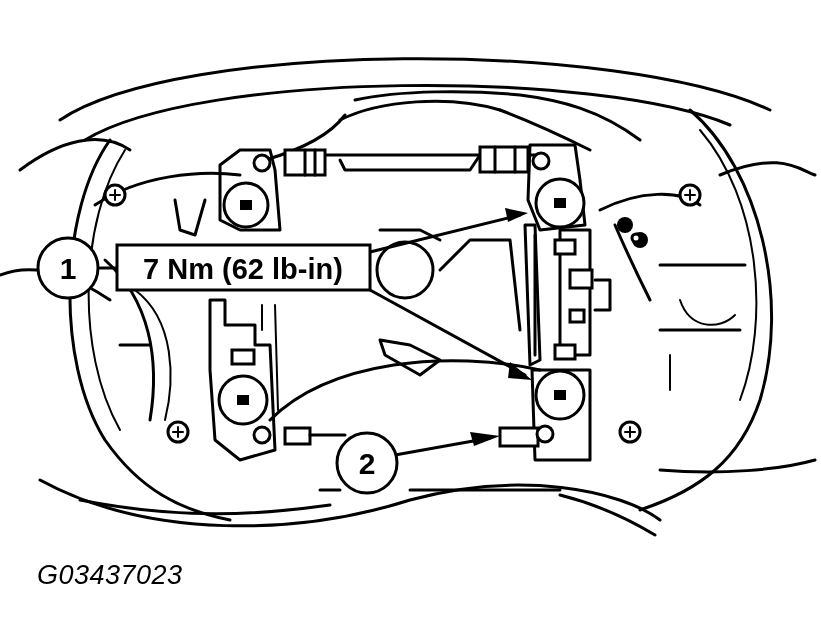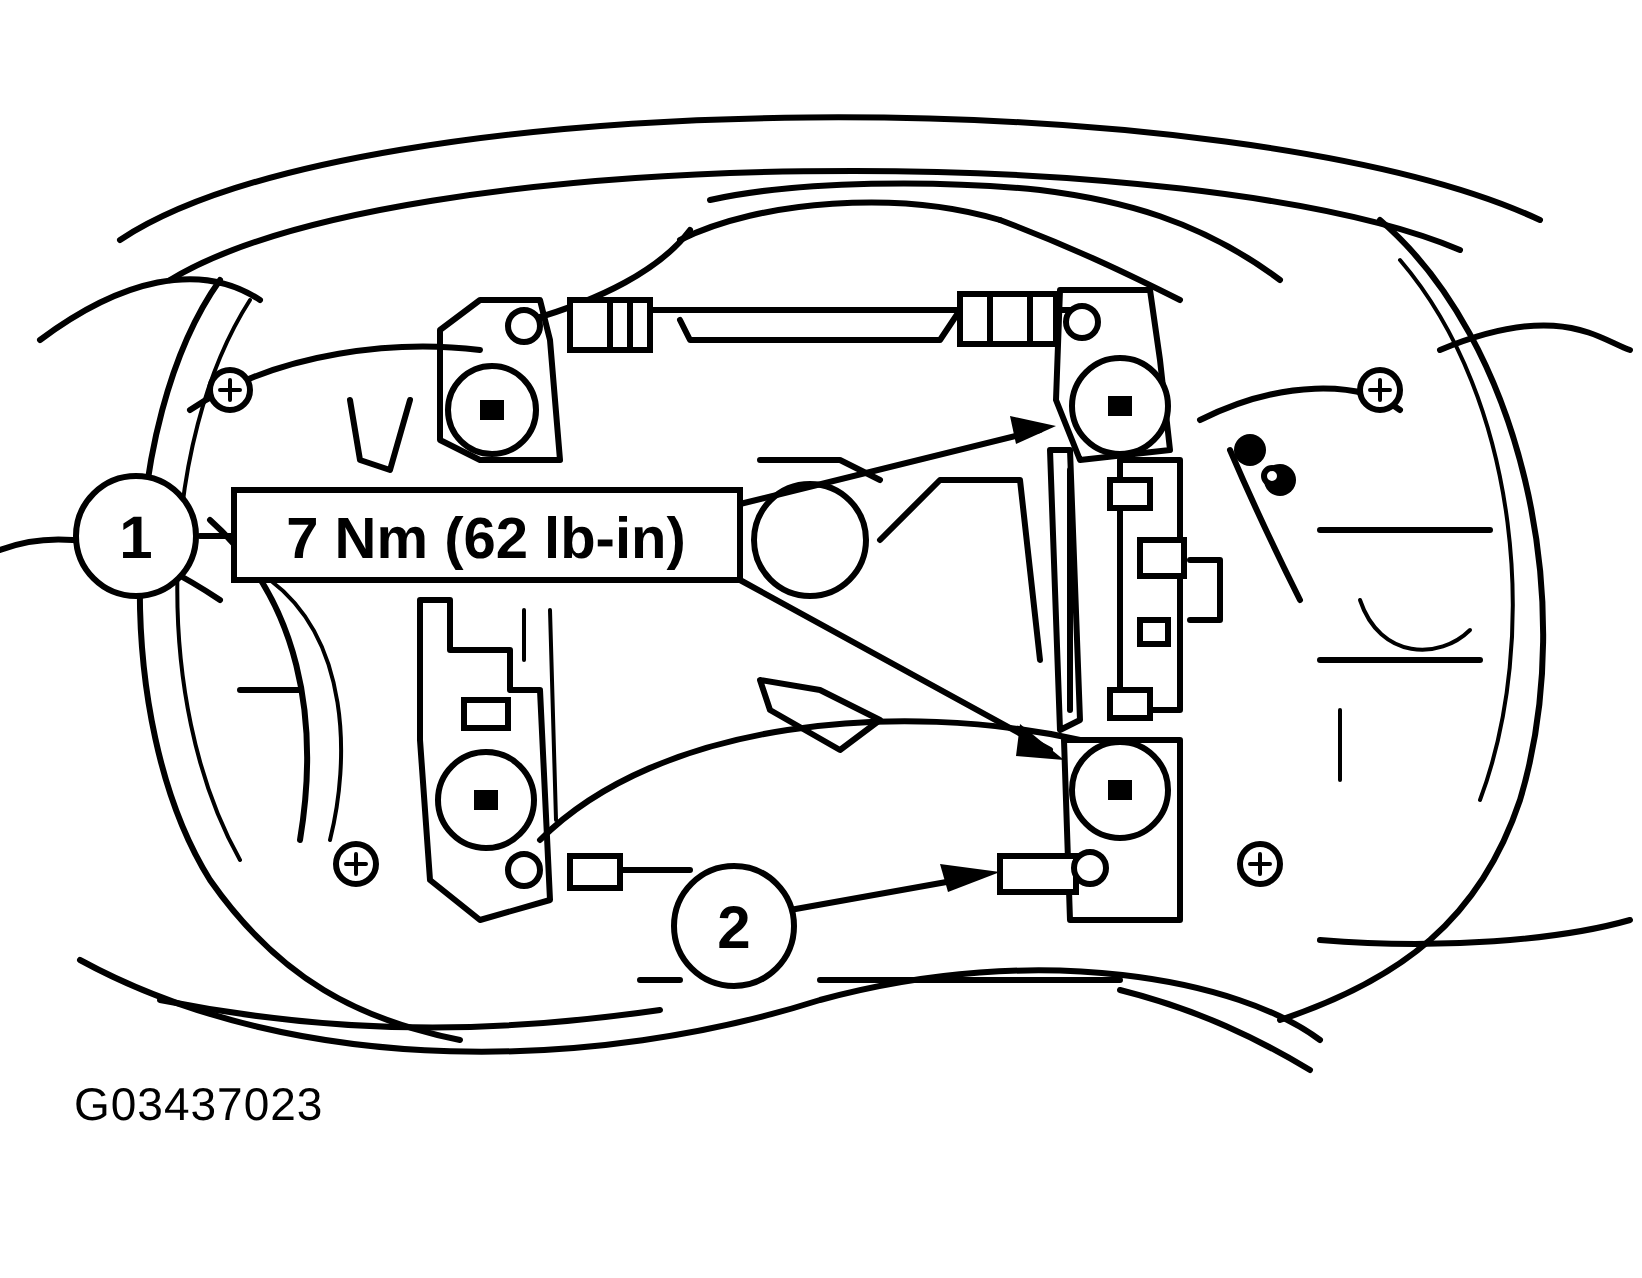--- a/index.html
+++ b/index.html
@@ -4,21 +4,21 @@
 <style>
   html, body { margin: 0; padding: 0; background: #ffffff; }
   body { width: 821px; height: 639px; position: relative; overflow: hidden; font-family: "Liberation Sans", sans-serif; }
   #diagram { position: absolute; left: 0; top: 0; width: 821px; height: 639px; }
   .stroke { fill: none; stroke: #000; stroke-width: 3; stroke-linejoin: round; stroke-linecap: round; }
   .thin { fill: none; stroke: #000; stroke-width: 2; stroke-linejoin: round; stroke-linecap: round; }
   .fillw { fill: #fff; stroke: #000; stroke-width: 3; }
   .fillb { fill: #000; stroke: none; }
   .callout-num { font-family: "Liberation Sans", sans-serif; font-weight: bold; font-size: 30px; fill: #000; }
   .torque-text { font-family: "Liberation Sans", sans-serif; font-weight: bold; font-size: 29px; fill: #000; }
-  .figure-id { position: absolute; left: 37px; top: 539px; font-size: 23px; color: #000; letter-spacing: 0.5px; }
+  .figure-id { position: absolute; left: 37px; top: 560px; font-size: 27px; color: #000; letter-spacing: 0.5px; font-style: italic; }
 </style>
 </head>
 <body>
 
 <svg id="diagram" viewBox="0 0 821 639" xmlns="http://www.w3.org/2000/svg">
 
   <g>
     <path class="stroke" d="M60,120 C180,40 620,40 770,110"></path>
     <path class="stroke" d="M85,140 C200,70 600,70 730,125"></path>
     <path class="stroke" d="M20,170 C60,140 100,130 130,150"></path>

